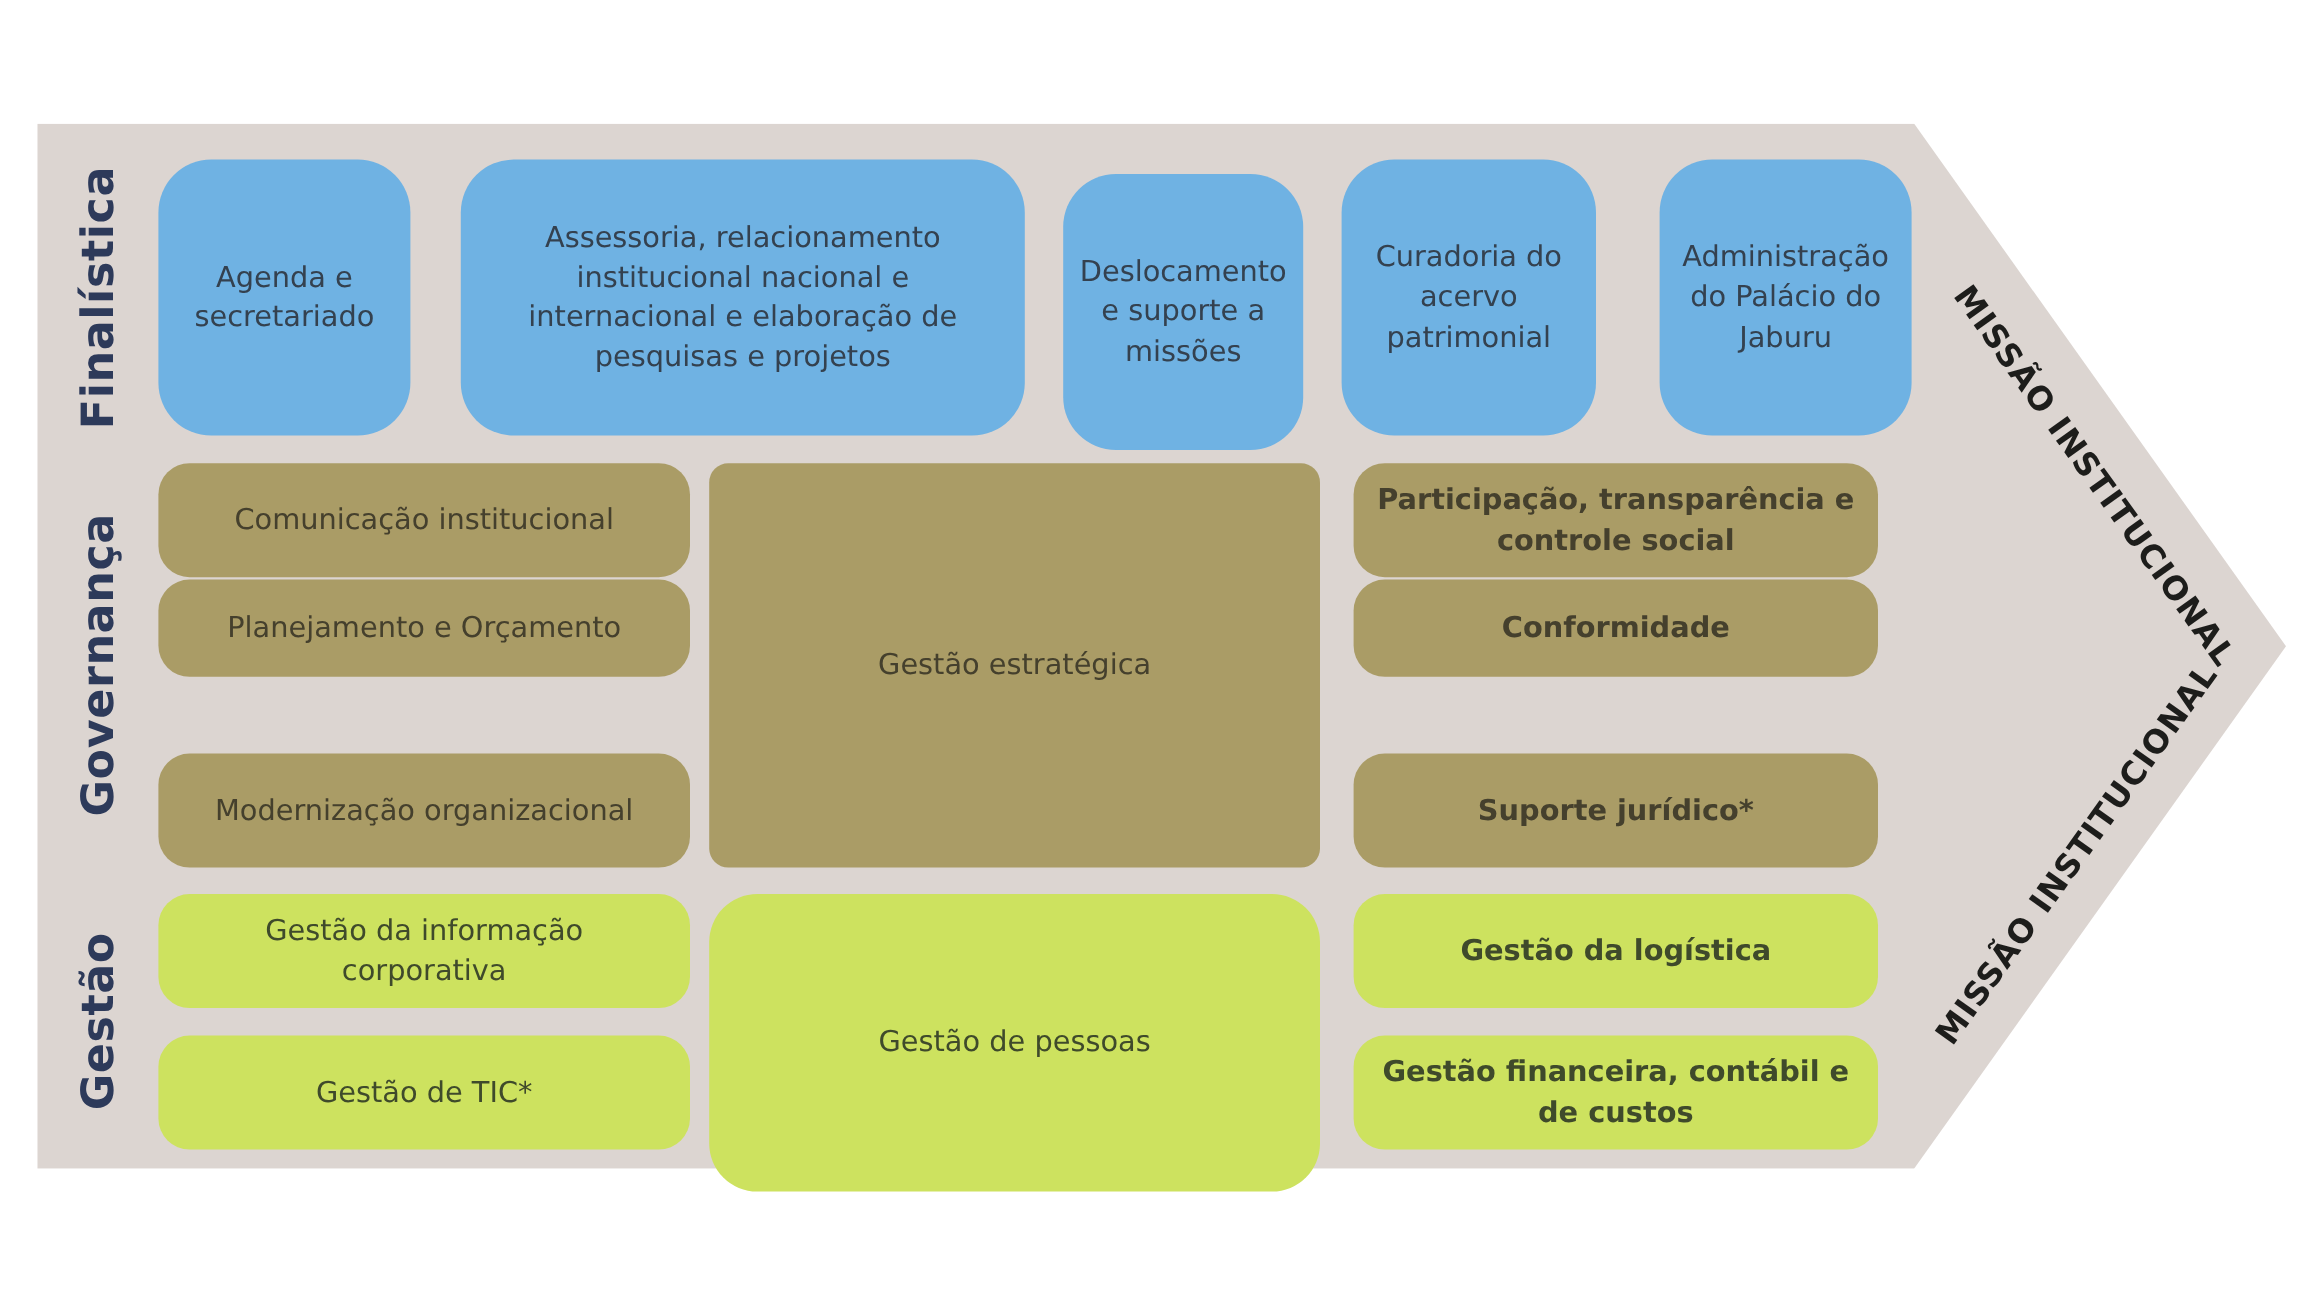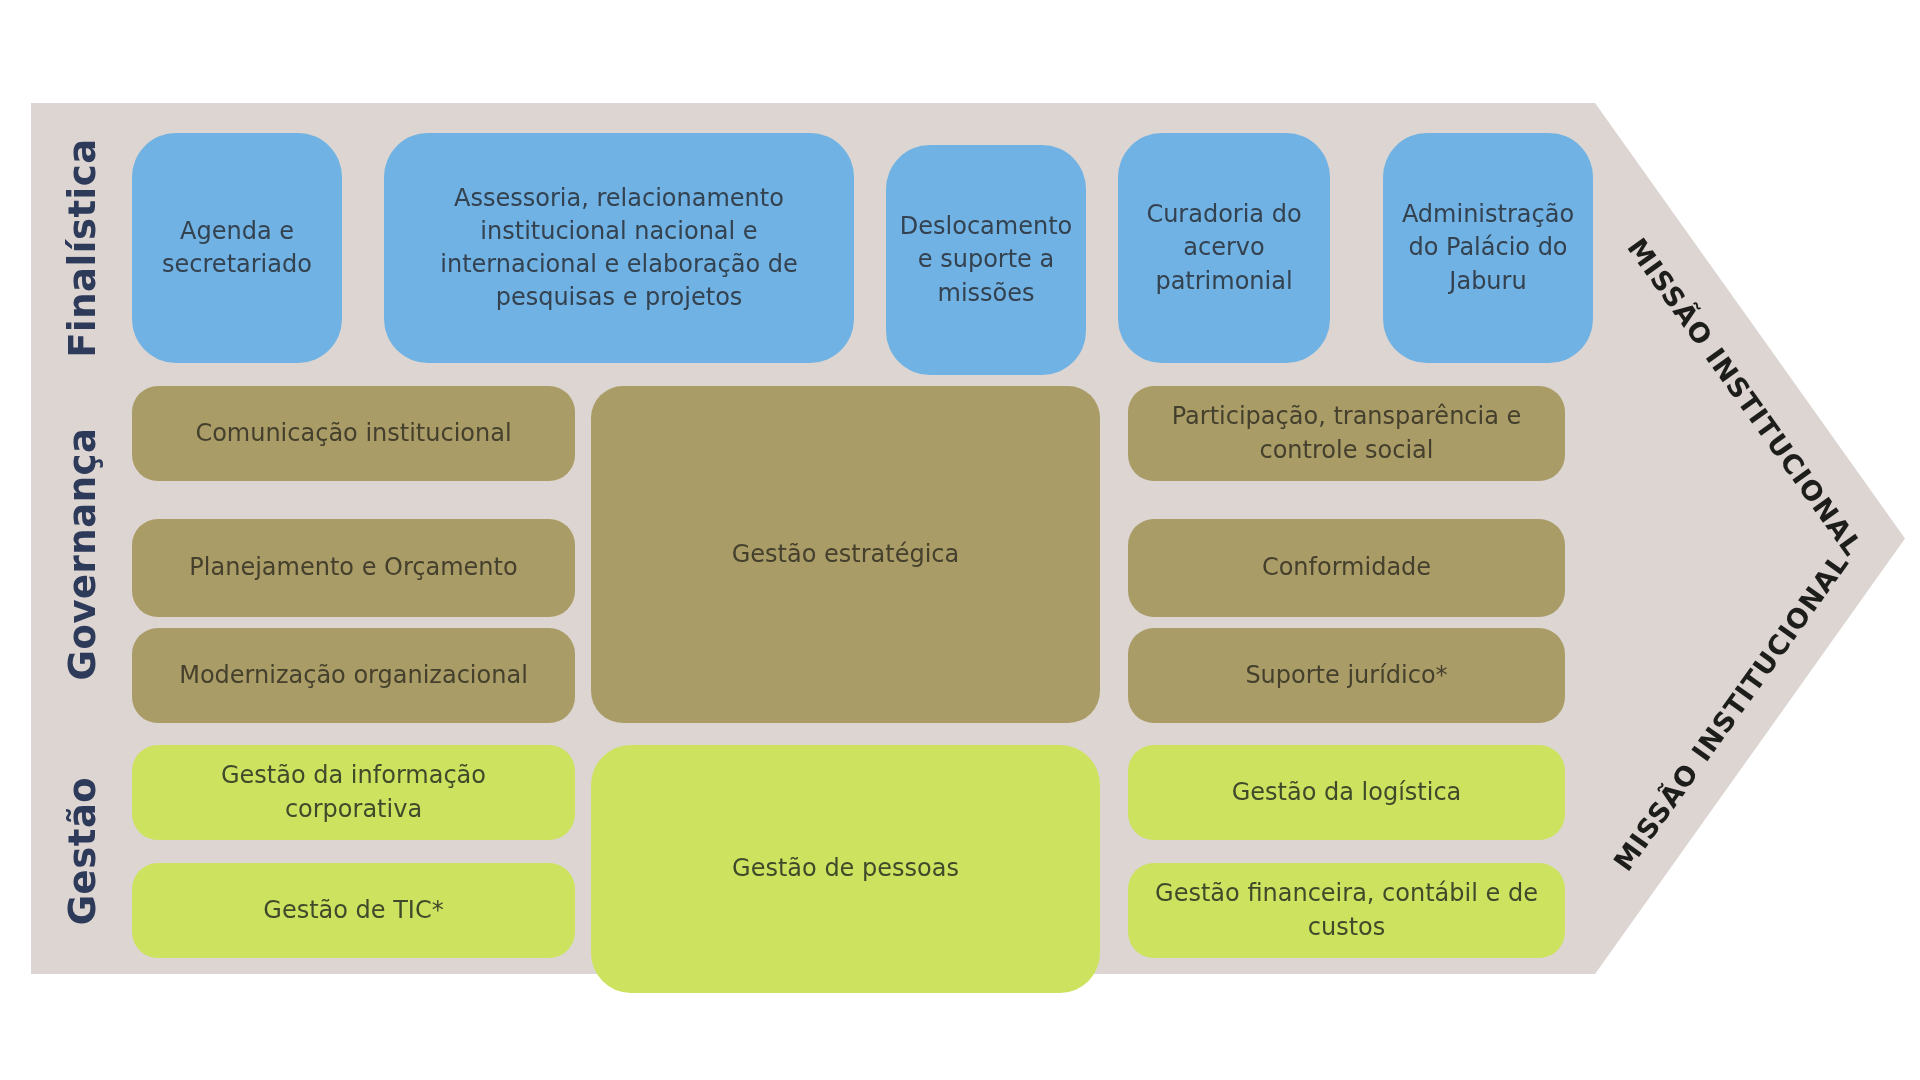--- a/index.html
+++ b/index.html
@@ -32,21 +32,21 @@
     align-items:center;
     justify-content:center;
     text-align:center;
     padding:6px 18px;
     box-sizing:border-box;
     font-size:24px;
     line-height:1.38;
   }
   .box.blue{background:var(--blue);border-radius:44px;color:var(--text_blue);}
   .box.olive{background:var(--olive);border-radius:26px;color:var(--text_olive);}
-  .box.olive.big{border-radius:32px;}
+  .box.olive.big{border-radius:16px;}
   .box.green{background:var(--green);border-radius:26px;color:var(--text_green);}
   .box.green.big{border-radius:40px;}
   .mission-label{
     position:absolute;
     white-space:nowrap;
     font-size:27px;
     font-weight:bold;
     letter-spacing:1px;
     color:var(--ink);
   }
@@ -56,23 +56,23 @@
   
   .b-r1{top:133px;height:230px;}
   .b-r1-1{left:132px;width:210px;}
   .b-r1-2{left:384px;width:470px;}
   .b-r1-3{left:886px;width:200px;margin-top:12px;}
   .b-r1-4{left:1118px;width:212px;}
   .b-r1-5{left:1355px;width:210px;margin-left:28px;}
 
   
   .col-left{left:132px;width:443px;}
-  .col-right{left:1128px;width:437px;}
+  .col-right{left:1128px;width:437px;font-weight:bold;}
   .b-r2a{top:386px;height:95px;}
-  .b-r2b{top:519px;height:98px;}
+  .b-r2b{top:483px;height:81px;}
   .b-r2c{top:628px;height:95px;}
   .b-r2-center{left:591px;width:509px;top:386px;height:337px;}
 
   
   .b-r3a{top:745px;height:95px;}
   .b-r3b{top:863px;height:95px;}
   .b-r3-center{left:591px;width:509px;top:745px;height:248px;}
 </style>
 </head>
 <body>

